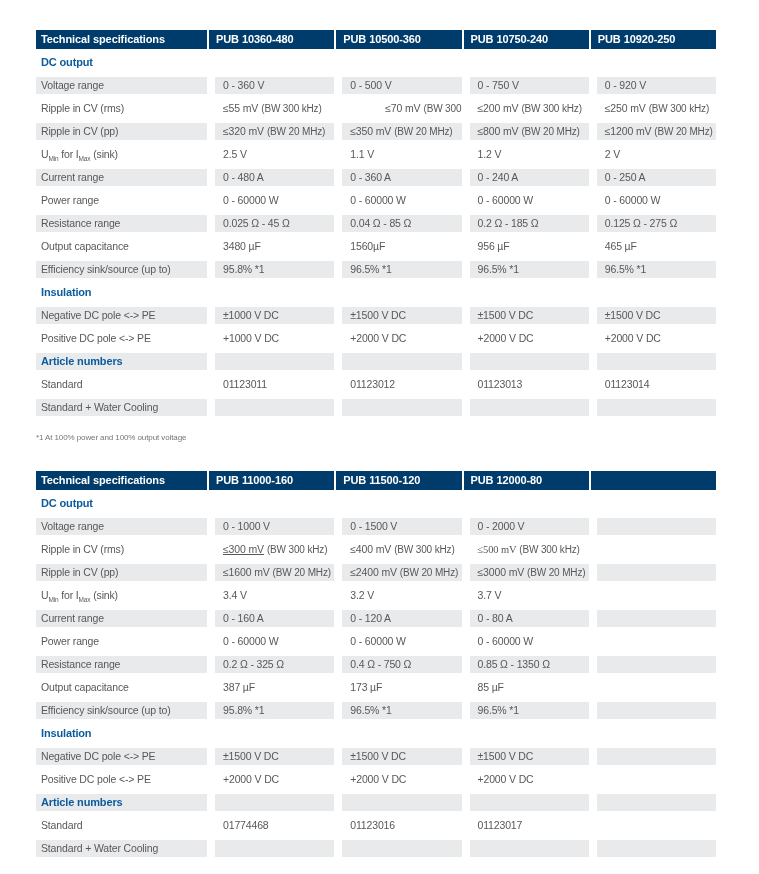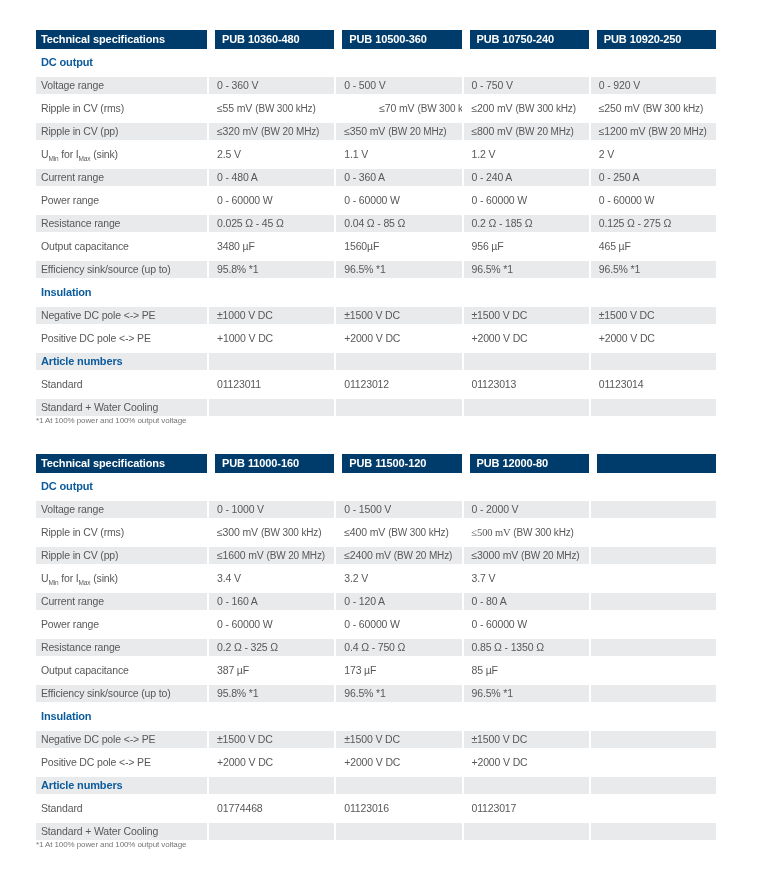--- a/index.html
+++ b/index.html
@@ -10,21 +10,21 @@
     color: #58585a;
     overflow: hidden;
   }
   .page { padding: 30px 0 0 36px; }
   .spec-table { width: 680px; }
   .spec-table + .spec-table { margin-top: 29px; }
 
   .thead {
     display: grid;
     grid-template-columns: 171px repeat(4, 1fr);
-    column-gap: 8px;
+    column-gap: 2px;
   }
   .hcell {
     background: #003c6b;
     color: #ffffff;
     font-size: 11px;
     font-weight: bold;
     height: 19px;
     line-height: 19px;
     padding-left: 7px;
     letter-spacing: -0.1px;
@@ -35,21 +35,21 @@
 
   .tbody {
     display: flex;
     flex-direction: column;
     row-gap: 6px;
     margin-top: 5px;
   }
   .row {
     display: grid;
     grid-template-columns: 171px repeat(4, 1fr);
-    column-gap: 2px;
+    column-gap: 8px;
     height: 17px;
   }
   .row.striped .cell { background: #e9eaec; }
   .cell {
     font-size: 10.5px;
     line-height: 17px;
     letter-spacing: -0.15px;
     white-space: nowrap;
     overflow: hidden;
   }
@@ -62,21 +62,21 @@
   }
   sub {
     font-size: 6.5px;
     line-height: 0;
   }
   .note {
     font-size: 10px;
     margin-left: 3px;
   }
   .footnote {
-    margin-top: 0;
+    margin-top: 17px;
     font-size: 8px;
     color: #757577;
     letter-spacing: -0.1px;
   }
 </style>
 </head>
 <body>
 
 <div class="page">
   <div class="spec-table">
@@ -221,21 +221,21 @@
         </div>
         <div class="row striped">
           <div class="cell label">Voltage range</div>
           <div class="cell value">0 - 1000 V</div>
           <div class="cell value">0 - 1500 V</div>
           <div class="cell value">0 - 2000 V</div>
           <div class="cell value"></div>
         </div>
         <div class="row">
           <div class="cell label">Ripple in CV (rms)</div>
-          <div class="cell value"><div style="display: inline;">≤300 mV</div><div class="note" style="display: inline;">(BW 300 kHz)</div></div>
+          <div class="cell value"><div style="display: inline; text-decoration: underline;">≤300 mV</div><div class="note" style="display: inline;">(BW 300 kHz)</div></div>
           <div class="cell value"><div style="display: inline;">≤400 mV</div><div class="note" style="display: inline;">(BW 300 kHz)</div></div>
           <div class="cell value"><div style="display: inline; font-family: Liberation Serif, serif;">≤500 mV</div><div class="note" style="display: inline;">(BW 300 kHz)</div></div>
           <div class="cell value"></div>
         </div>
         <div class="row striped">
           <div class="cell label">Ripple in CV (pp)</div>
           <div class="cell value"><div style="display: inline;">≤1600 mV</div><div class="note" style="display: inline;">(BW 20 MHz)</div></div>
           <div class="cell value"><div style="display: inline;">≤2400 mV</div><div class="note" style="display: inline;">(BW 20 MHz)</div></div>
           <div class="cell value"><div style="display: inline;">≤3000 mV</div><div class="note" style="display: inline;">(BW 20 MHz)</div></div>
           <div class="cell value"></div>

